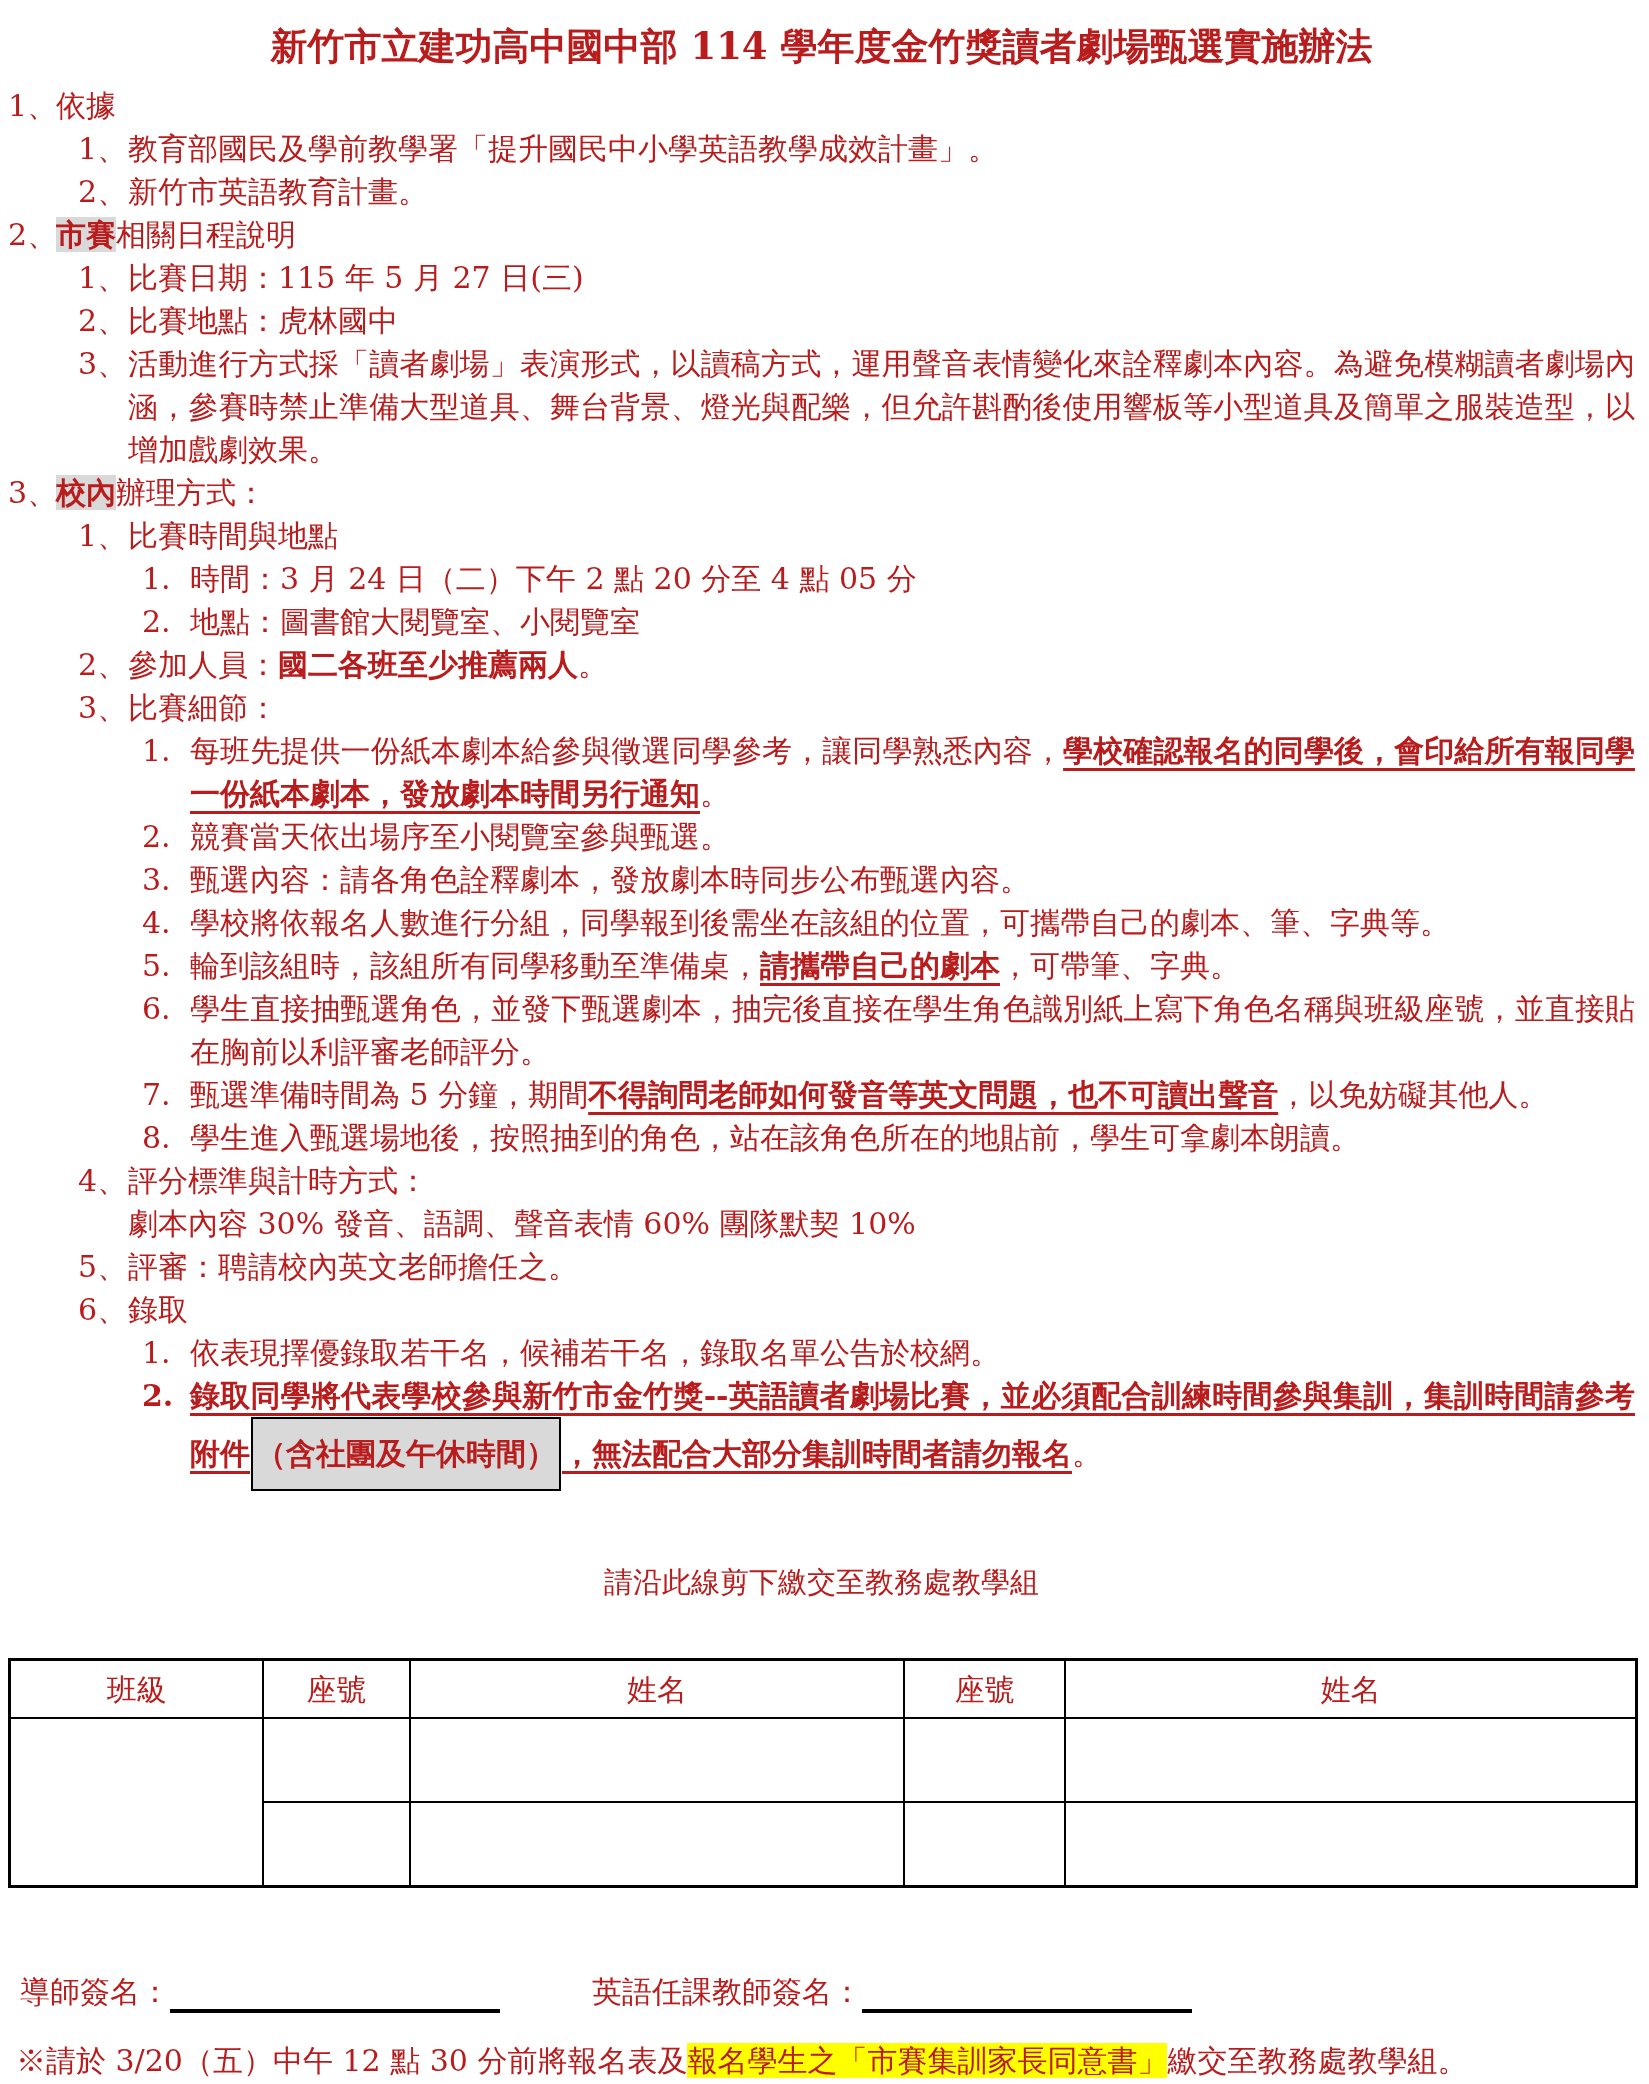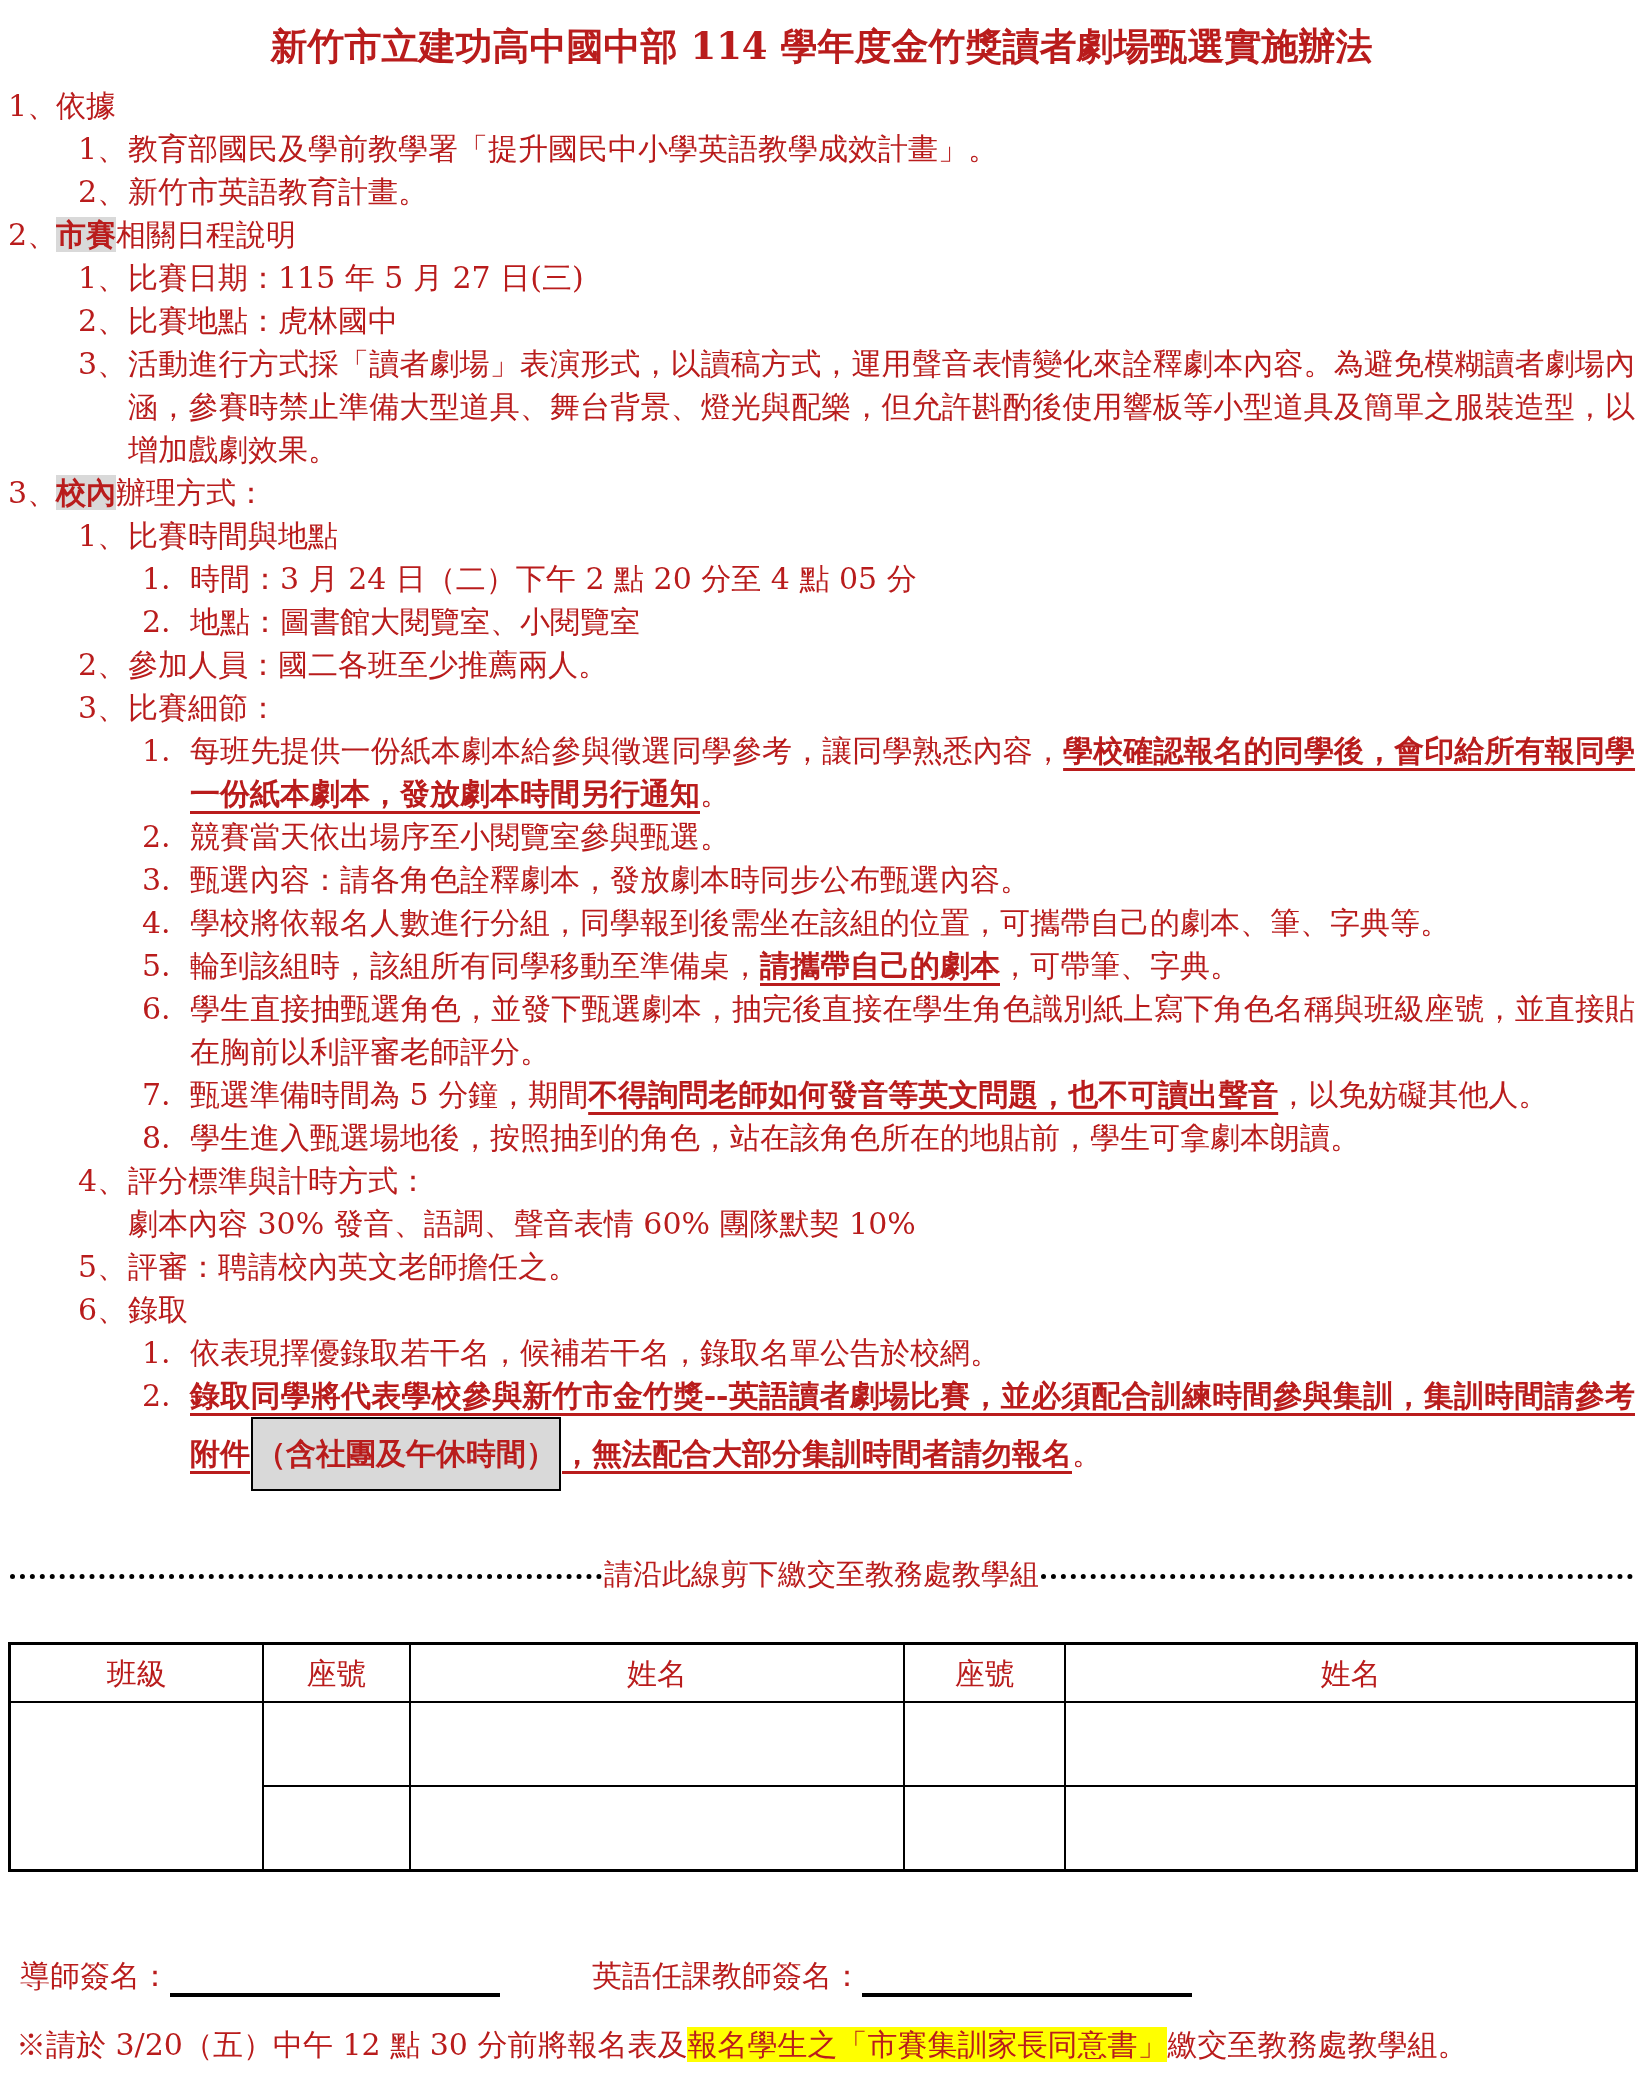--- a/index.html
+++ b/index.html
@@ -14,29 +14,29 @@
     text-align:center; font-size:37px; font-weight:bold;
     line-height:48px; padding:12px 0 14px;
   }
   .row { display:flex; align-items:flex-start; }
   .row .num { flex:none; }
   .row .txt { flex:1; text-align:justify; }
   .l1 { padding-left:0; }   .l1 .num { width:48px; }
   .l2 { padding-left:70px; } .l2 .num { width:50px; }
   .l3 { padding-left:134px; } .l3 .num { width:48px; }
   .plain-l2 { padding-left:120px; }
-  .b  { font-weight:normal; }
+  .b  { font-weight:bold; }
   .bu { font-weight:bold; text-decoration:underline; text-decoration-thickness:2.5px; text-underline-offset:7px; }
   .hl-gray { background:#d9d9d9;font-weight:bold; }
   .hl-yellow { background:#ffff00; }
   .boxed {
     background:#d9d9d9; border:2.5px solid #000; font-weight:bold;
     display:inline-block; padding:16px 3px; line-height:38px; margin:0 1px;
   }
-  .cutline { display:flex; align-items:center; margin-top:62px; padding:0 2px; }
+  .cutline { display:flex; align-items:center; margin-top:62px; padding:0 2px;flex-direction:column; }
   .cutline .dots { flex:1; height:0; border-top:5px dotted #000; margin-top:3px; }
   .cutline .cut-label { flex:none; padding:0 2px; font-size:29px; }
   .form-title { text-align:center; font-size:32px; margin-top:22px; line-height:46px; }
   table.reg {
     border-collapse:collapse; table-layout:fixed;
     width:1630px; margin:46px auto 0; border:3px solid #000;
   }
   table.reg td { border:2px solid #000; padding:0; text-align:center; vertical-align:middle; }
   table.reg tr.head td { height:56px; font-size:30px; }
   table.reg tr.body td { height:82px; }

